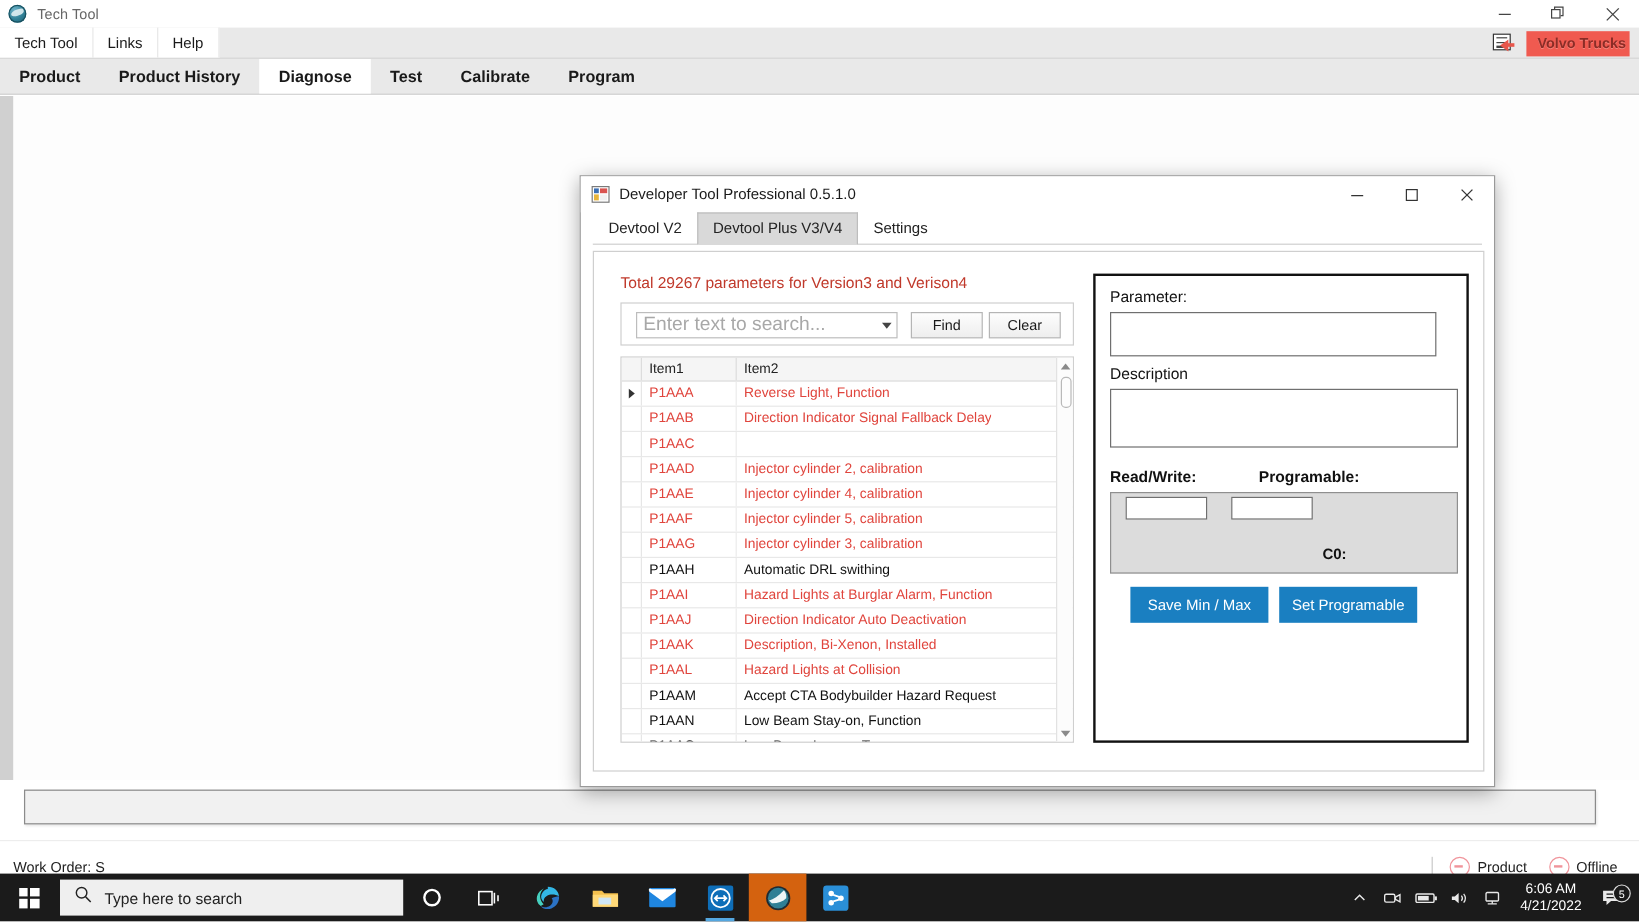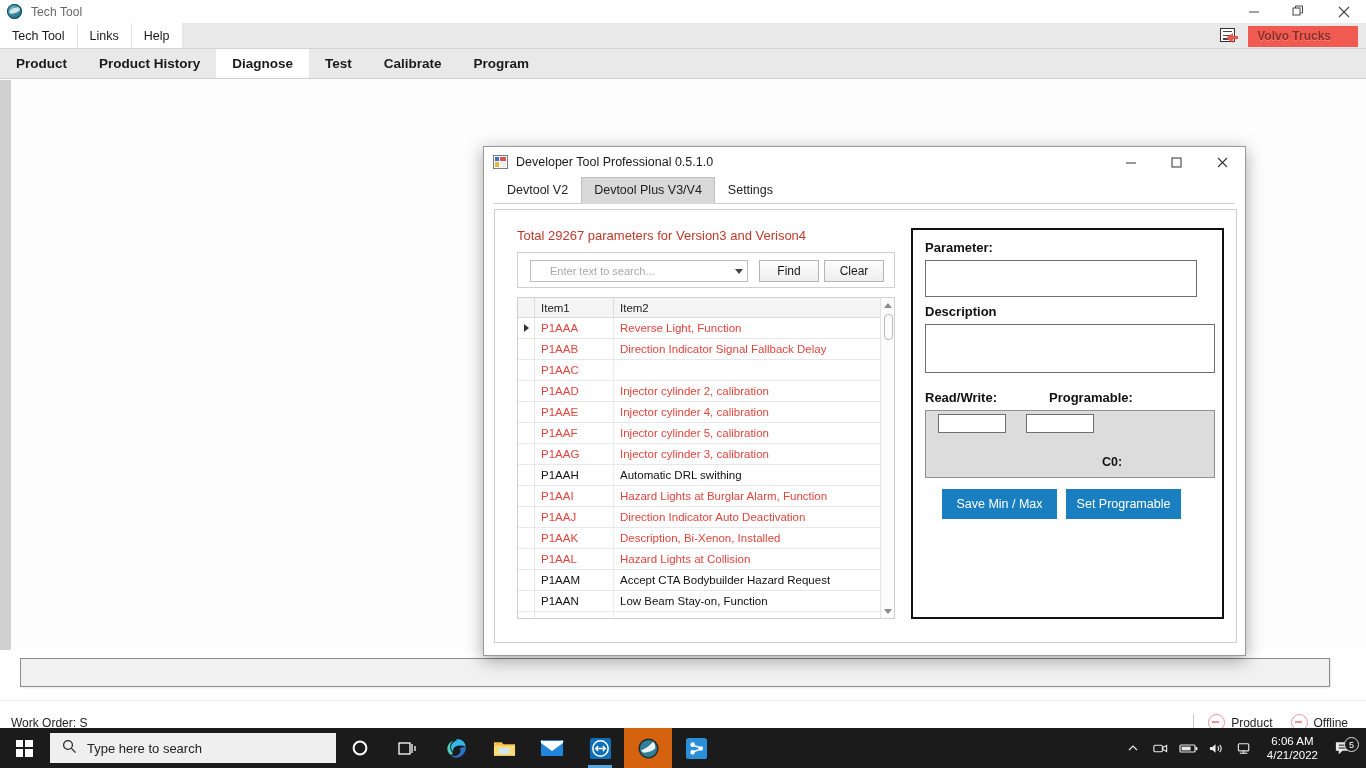--- a/index.html
+++ b/index.html
@@ -59,21 +59,21 @@
   }
   .badge-icon .arrow {
     position:absolute; left:6px; top:5px; width:0; height:0;
     border-top:5px solid transparent; border-bottom:5px solid transparent; border-right:7px solid #e8564b;
   }
   .badge-icon .arrow-tail {
     position:absolute; left:12px; top:8.5px; width:6px; height:3px; background:#e8564b;
   }
   .volvo-badge {
     background:#f05a50; color:#8c2c26; font-weight:bold; font-size:12px;
-    padding:4px 27px 5px 9px; margin-right:8px; line-height:1;
+    padding:4px 3px 5px 9px; margin-right:8px; line-height:1;
     text-shadow:0 1px 0 rgba(255,255,255,.25);
   }
 
   .navbar {
     height:30px; background:#e9e9e9; display:flex; align-items:stretch;
     border-bottom:1px solid #d0d0d0;
   }
   .nav-item {
     padding:0 16px; display:flex; align-items:center; font-size:13.5px; font-weight:bold; color:#1a1a1a;
   }
@@ -161,21 +161,21 @@
   .left-pane { position:absolute; left:22px; top:18px; width:378px; }
   .total-label { font-size:13px; color:#c0392b; margin-bottom:9px; }
 
   .search-group {
     border:1px solid #cfcfcf; height:36px; position:relative; background:#fff;
   }
   .search-box {
     position:absolute; left:12px; top:7px; width:218px; height:22px;
     border:1px solid #bdbdbd; background:#fff; display:flex; align-items:center;
   }
-  .search-box .ph { font-size:11px; color:#a8a8a8; margin-left:19px; }
+  .search-box .ph { font-size:16px; color:#a8a8a8; margin-left:5px; }
   .search-box .caret {
     margin-left:auto; width:16px; height:20px; display:flex; align-items:center; justify-content:center;
   }
   .tri-down { width:0;height:0;border-left:4px solid transparent;border-right:4px solid transparent;border-top:5px solid #444; }
   .btn-plain {
     position:absolute; top:7px; height:22px; width:60px;
     background:linear-gradient(180deg,#fdfdfd,#eeeeee); border:1px solid #b5b5b5;
     font-size:12px; color:#1a1a1a; display:flex; align-items:center; justify-content:center;
   }
   .btn-find { left:241px; }
@@ -212,21 +212,21 @@
   .gs-thumb {
     position:absolute; top:16px; left:3px; width:9px; height:26px;
     background:#fdfdfd; border:1px solid #b9b9b9; border-radius:4px;
   }
 
   
   .right-pane {
     position:absolute; left:416px; top:18px; width:313px; height:391px;
     border:2px solid #111; background:#fff;
   }
-  .rp-label { font-size:13px; font-weight:bold; color:#111; }
+  .rp-label { font-size:13px; font-weight:normal; color:#111; }
   .rp-label-thin { font-size:13px; font-weight:bold; color:#111; }
   .field-box { border:1px solid #6f6f6f; background:#fff; }
   .rw-row { position:absolute; left:12px; top:160px; width:290px; display:flex; }
   .rw-row .a { width:124px; }
 
   .minmax-group {
     position:absolute; left:12px; top:180px; width:290px; height:68px;
     background:#dcdcdc; border:1px solid #8f8f8f;
   }
   .mm-labels { display:flex; padding:7px 0 0 12px; }

